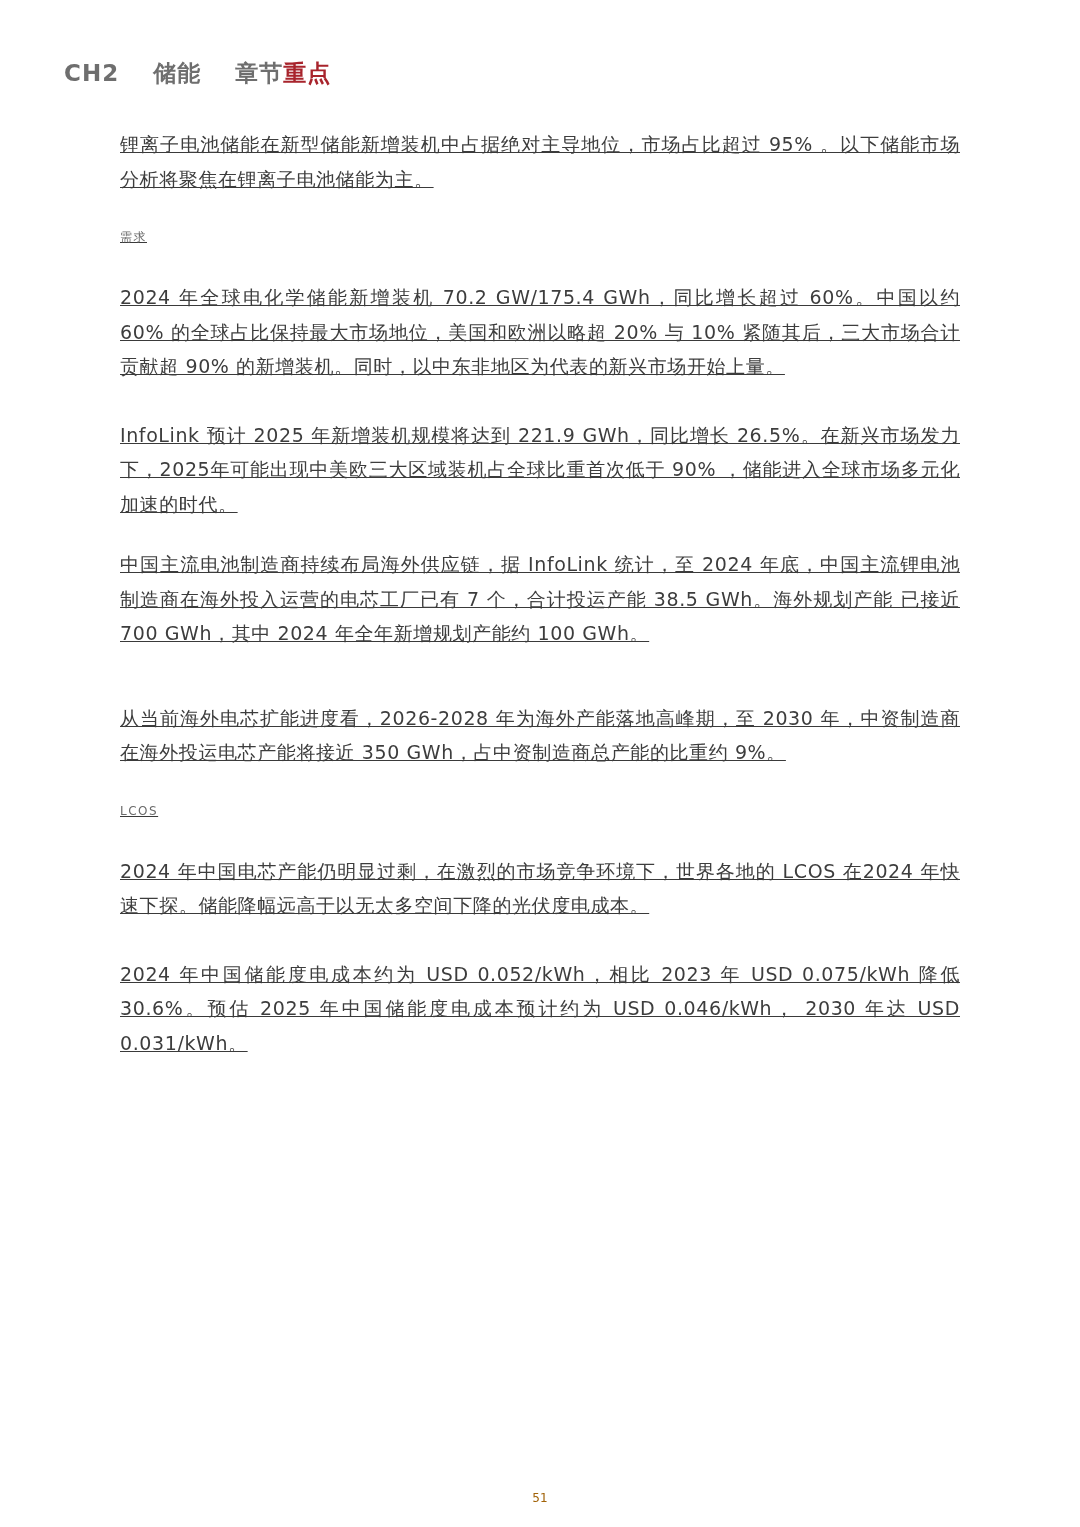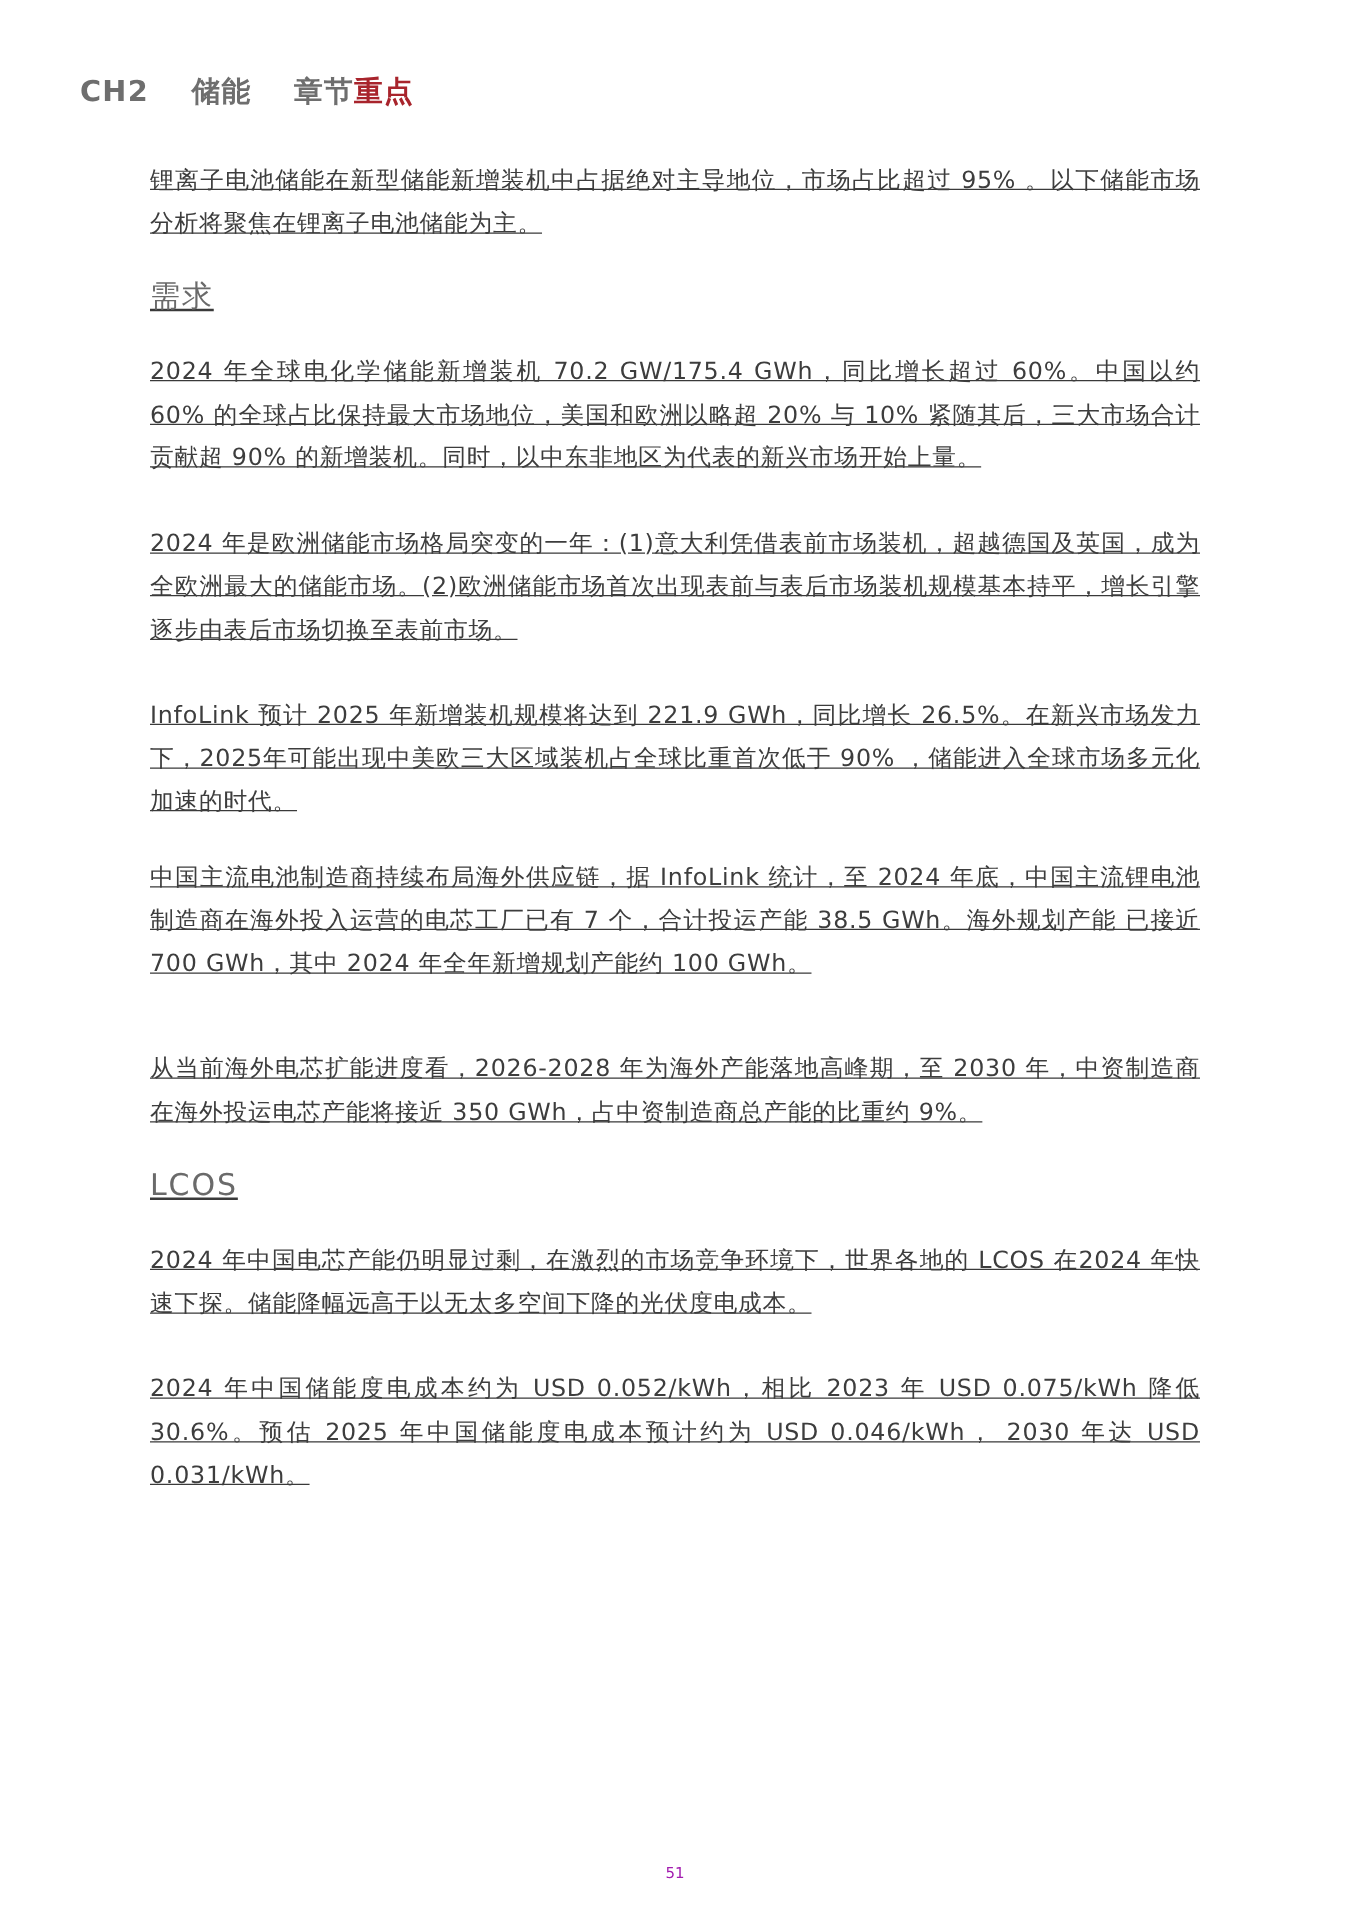--- a/index.html
+++ b/index.html
@@ -16,41 +16,40 @@
     .title .gap { display: inline-block; width: 34px; }
     .title .accent { color: #a8242c; }
     .content {
       position: absolute; left: 120px; top: 127px; width: 840px; text-decoration: underline;
     }
     p.para {
       margin: 0; font-size: 19px; line-height: 34.5px;
       text-align: justify; color: #3d3d3d; letter-spacing: 0.6px;
     }
     h2.sec {
-      margin: 0; font-size: 24px; font-weight: normal; color: #6a6a6a;
+      margin: 0; font-size: 12px; font-weight: normal; color: #6a6a6a;
       line-height: 34px; letter-spacing: 1.5px;
     }
     .pagenum {
       position: absolute; left: 0; width: 1080px; top: 1491px;
-      text-align: center; font-size: 12px; color: #a21caf;
+      text-align: center; font-size: 12px; color: #a16207;
     }
   </style>
 </head>
 <body>
 
 <div class="title">
   <span>CH2</span><span class="gap"></span><span>储能</span><span class="gap"></span><span>章节</span><span class="accent">重点</span>
 </div>
 
 <div class="content">
   <p class="para">锂离子电池储能在新型储能新增装机中占据绝对主导地位，市场占比超过 95% 。以下储能市场分析将聚焦在锂离子电池储能为主。</p>
 
   <h2 class="sec" style="margin-top:24px;">需求</h2>
   <p class="para" style="margin-top:26px;">2024 年全球电化学储能新增装机 70.2 GW/175.4 GWh，同比增长超过 60%。中国以约 60% 的全球占比保持最大市场地位，美国和欧洲以略超 20% 与 10% 紧随其后，三大市场合计贡献超 90% 的新增装机。同时，以中东非地区为代表的新兴市场开始上量。</p>
-  <p class="para" style="margin-top:34px;">2024 年是欧洲储能市场格局突变的一年：(1)意大利凭借表前市场装机，超越德国及英国，成为全欧洲最大的储能市场。(2)欧洲储能市场首次出现表前与表后市场装机规模基本持平，增长引擎逐步由表后市场切换至表前市场。</p>
   <p class="para" style="margin-top:34px;">InfoLink 预计 2025 年新增装机规模将达到 221.9 GWh，同比增长 26.5%。在新兴市场发力下，2025年可能出现中美欧三大区域装机占全球比重首次低于 90% ，储能进入全球市场多元化加速的时代。</p>
 
   <p class="para" style="margin-top:26px;">中国主流电池制造商持续布局海外供应链，据 InfoLink 统计，至 2024 年底，中国主流锂电池制造商在海外投入运营的电芯工厂已有 7 个，合计投运产能 38.5 GWh。海外规划产能 已接近 700 GWh，其中 2024 年全年新增规划产能约 100 GWh。</p>
   <p class="para" style="margin-top:50px;">从当前海外电芯扩能进度看，2026-2028 年为海外产能落地高峰期，至 2030 年，中资制造商在海外投运电芯产能将接近 350 GWh，占中资制造商总产能的比重约 9%。</p>
 
   <h2 class="sec" style="margin-top:24px;">LCOS</h2>
   <p class="para" style="margin-top:26px;">2024 年中国电芯产能仍明显过剩，在激烈的市场竞争环境下，世界各地的 LCOS 在2024 年快速下探。储能降幅远高于以无太多空间下降的光伏度电成本。</p>
   <p class="para" style="margin-top:34px;">2024 年中国储能度电成本约为 USD 0.052/kWh，相比 2023 年 USD 0.075/kWh 降低 30.6%。预估 2025 年中国储能度电成本预计约为 USD 0.046/kWh， 2030 年达 USD 0.031/kWh。</p>
 </div>
 

